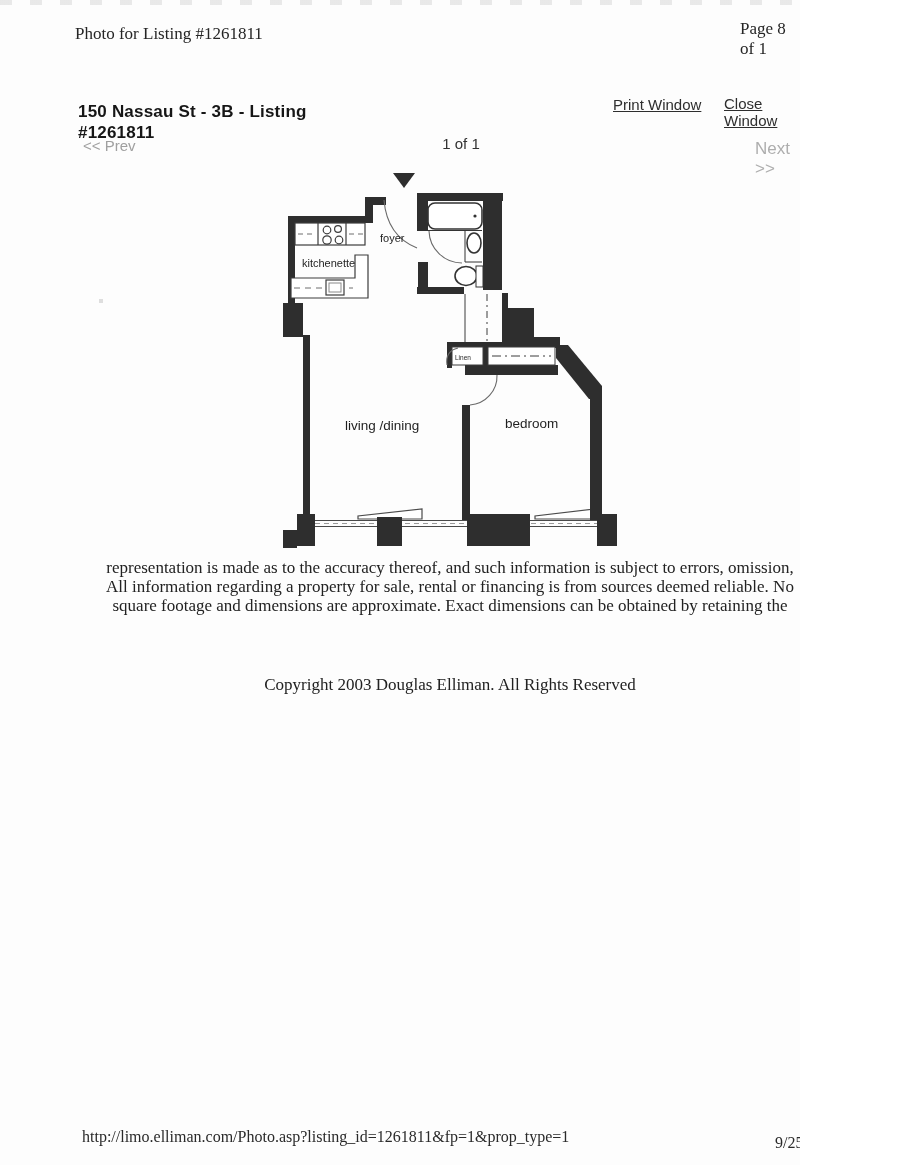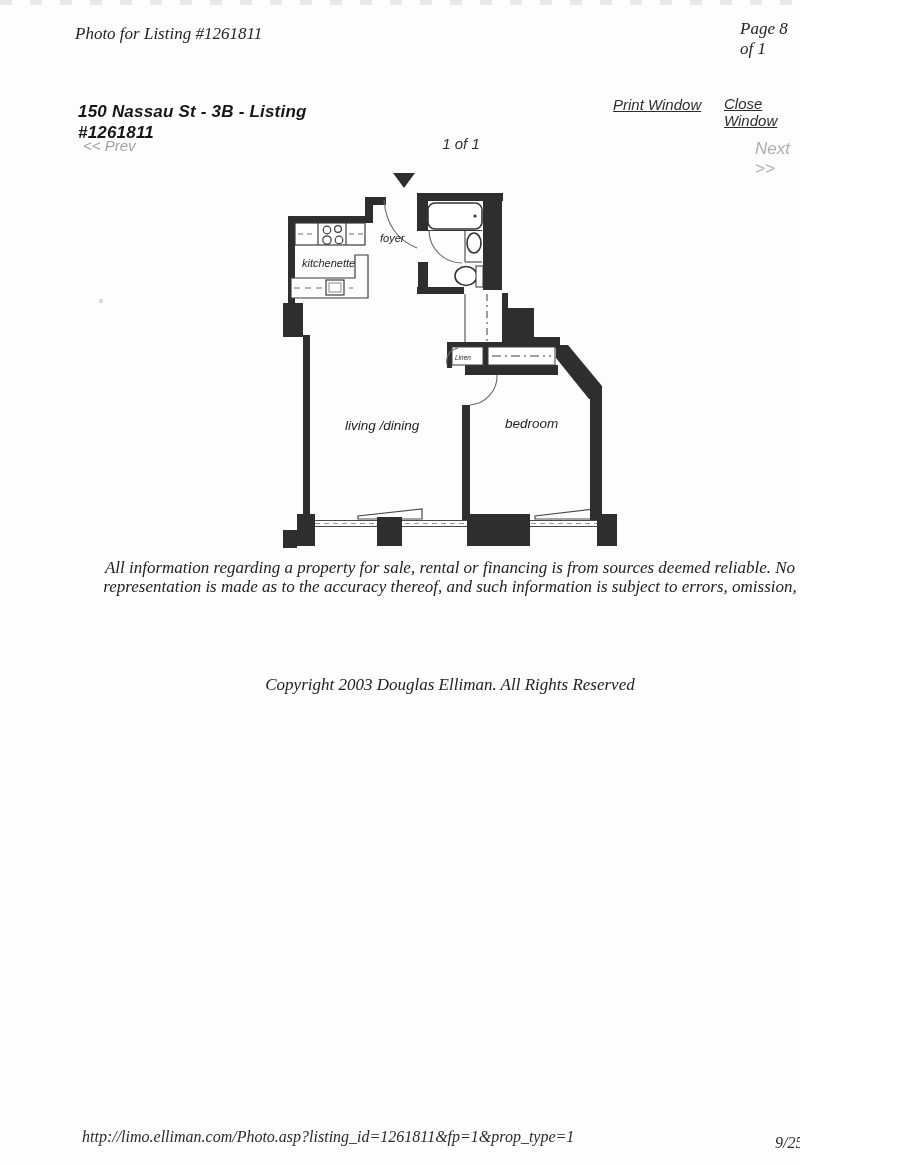--- a/index.html
+++ b/index.html
@@ -1,18 +1,18 @@
 <!DOCTYPE html>
 <html><head>
 <meta charset="utf-8">
 <style>
   * { margin:0; padding:0; box-sizing:border-box; }
   html,body { background:#ffffff; }
   body { width:900px; height:1165px; font-family:"Liberation Serif", serif; }
-  .sheet { position:relative; width:800px; height:1165px; background:#fdfdfd; color:#262626; overflow:hidden;font-style:italic; }
+  .sheet { position:relative; width:800px; height:1165px; background:#fdfdfd; color:#262626; overflow:hidden; }
 
   .scan-strip { position:absolute; top:0; left:0; right:0; height:5px;
     background:repeating-linear-gradient(90deg, rgba(125,125,125,.45) 0 12px, transparent 12px 30px);
     opacity:.35; }
   .specks { position:absolute; top:0; left:0; width:2px; height:2px; background:transparent;
     box-shadow: 855px 130px 0 1px rgba(160,160,160,.45),
                 100px 300px 0 1px rgba(175,175,175,.4),
                 848px 1062px 0 1px rgba(165,165,165,.4),
                 855px 138px 0 0 rgba(150,150,150,.4); }
 
@@ -153,21 +153,22 @@
         <text x="19" y="99" font-size="11">kitchenette</text>
         <text x="97" y="74" font-size="11">foyer</text>
         <text x="172" y="192" font-size="6.5">Linen</text>
         <text x="62" y="262" font-size="13.5">living /dining</text>
         <text x="222" y="260" font-size="13.5">bedroom</text>
       </g>
     </svg>
   </div>
 
   <div class="disclaimer">
+    <div>representation is made as to the accuracy thereof, and such information is subject to errors, omission,</div>
     <div>All information regarding a property for sale, rental or financing is from sources deemed reliable. No</div>
-    <div>representation is made as to the accuracy thereof, and such information is subject to errors, omission,</div>
+    <div>square footage and dimensions are approximate. Exact dimensions can be obtained by retaining the</div>
   </div>
 
   <div class="copyright">Copyright 2003 Douglas Elliman. All Rights Reserved</div>
 
   <div class="foot-url">http://limo.elliman.com/Photo.asp?listing_id=1261811&amp;fp=1&amp;prop_type=1</div>
   <div class="foot-date">9/25/2013</div>
 </div>
 
 </body></html>

